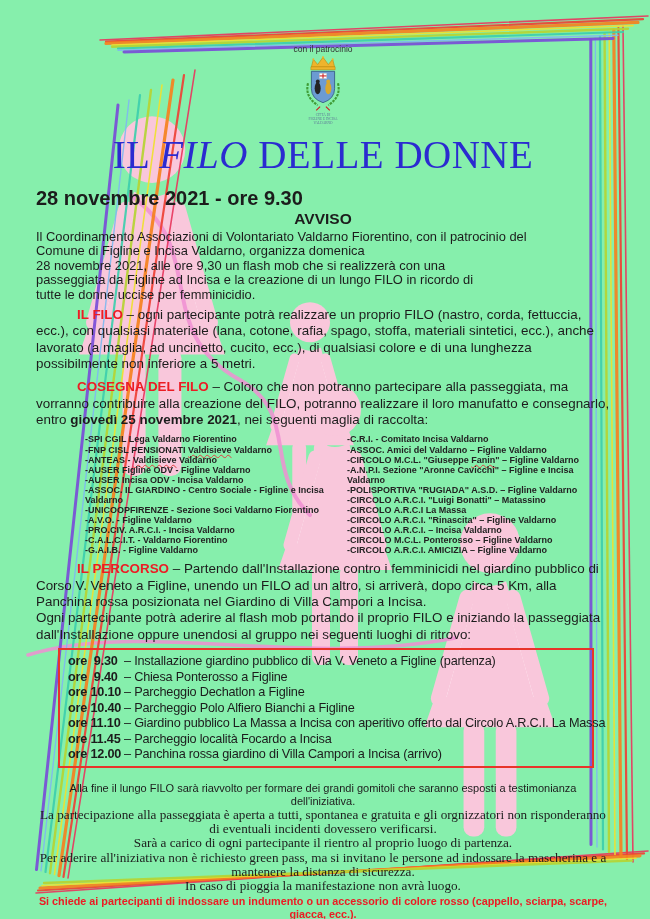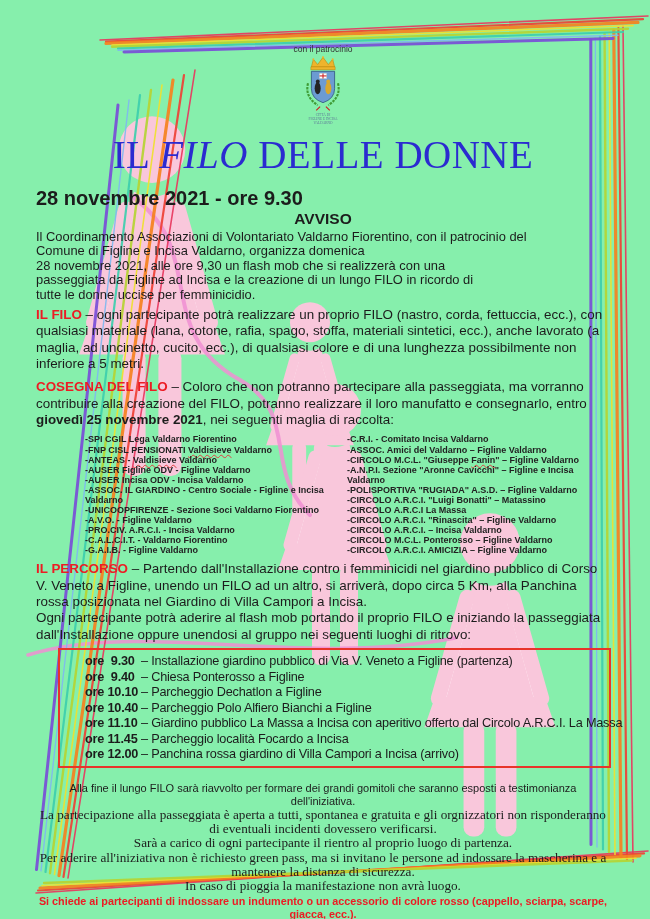--- a/index.html
+++ b/index.html
@@ -16,29 +16,29 @@
   h1.title{
     margin:2px 0 0 0;text-align:center;font-family:"Liberation Serif",serif;
     font-weight:normal;font-size:39px;line-height:1.02;color:var(--title-blue);
     letter-spacing:.5px;white-space:nowrap;
   }
   h1.title em{font-style:italic;}
   .date-line{text-align:left;font-size:20px;font-weight:bold;line-height:1.05;margin-top:13px;}
   .avviso{text-align:center;font-size:15.5px;font-weight:bold;margin-top:1px;}
   .intro{font-size:12.9px;line-height:1.12;margin-top:2px;}
   .par{margin:5px 0 0 0;font-size:13.4px;line-height:1.22;text-align:left;}
-  .red-head{color:var(--heading-red);font-weight:bold;}
+  .red-head{color:var(--heading-red);font-weight:bold;margin-left:41px;}
   .cols{display:flex;margin-top:6px;font-size:9px;font-weight:bold;line-height:1.12;color:#222;justify-content:space-between;}
   .col-left{width:262px;margin-left:49px;flex:none;}
   .col-right{flex:1;}
   .cp-item{white-space:normal;}
   .sp-ul{text-decoration-line:underline;text-decoration-style:wavy;text-decoration-color:#e04040;text-decoration-thickness:1px;}
   .schedule-box{
     margin:5px 0 0 22px;width:522px;border:2px solid var(--box-red);
-    padding:4px 2px 4px 25px;background:transparent;
+    padding:4px 2px 4px 8px;background:transparent;
   }
   .sched-row{display:flex;font-size:12.7px;line-height:1.22;letter-spacing:-.2px;}
   .sched-time{font-weight:bold;white-space:pre;width:56px;flex:none;}
   .sched-desc{white-space:nowrap;}
   .closing{margin-top:14px;text-align:center;}
   .cl-small{font-size:11px;line-height:1.15;}
   .cl-normal{font-size:13.2px;line-height:1.08;font-family:Liberation Serif, serif;}
   .cl-red{font-size:10.8px;font-weight:bold;color:var(--heading-red);line-height:1.2;margin-top:2px;}
   .info-box{
     margin:6px 0 0 52px;width:465px;border:2px solid var(--box-red);

